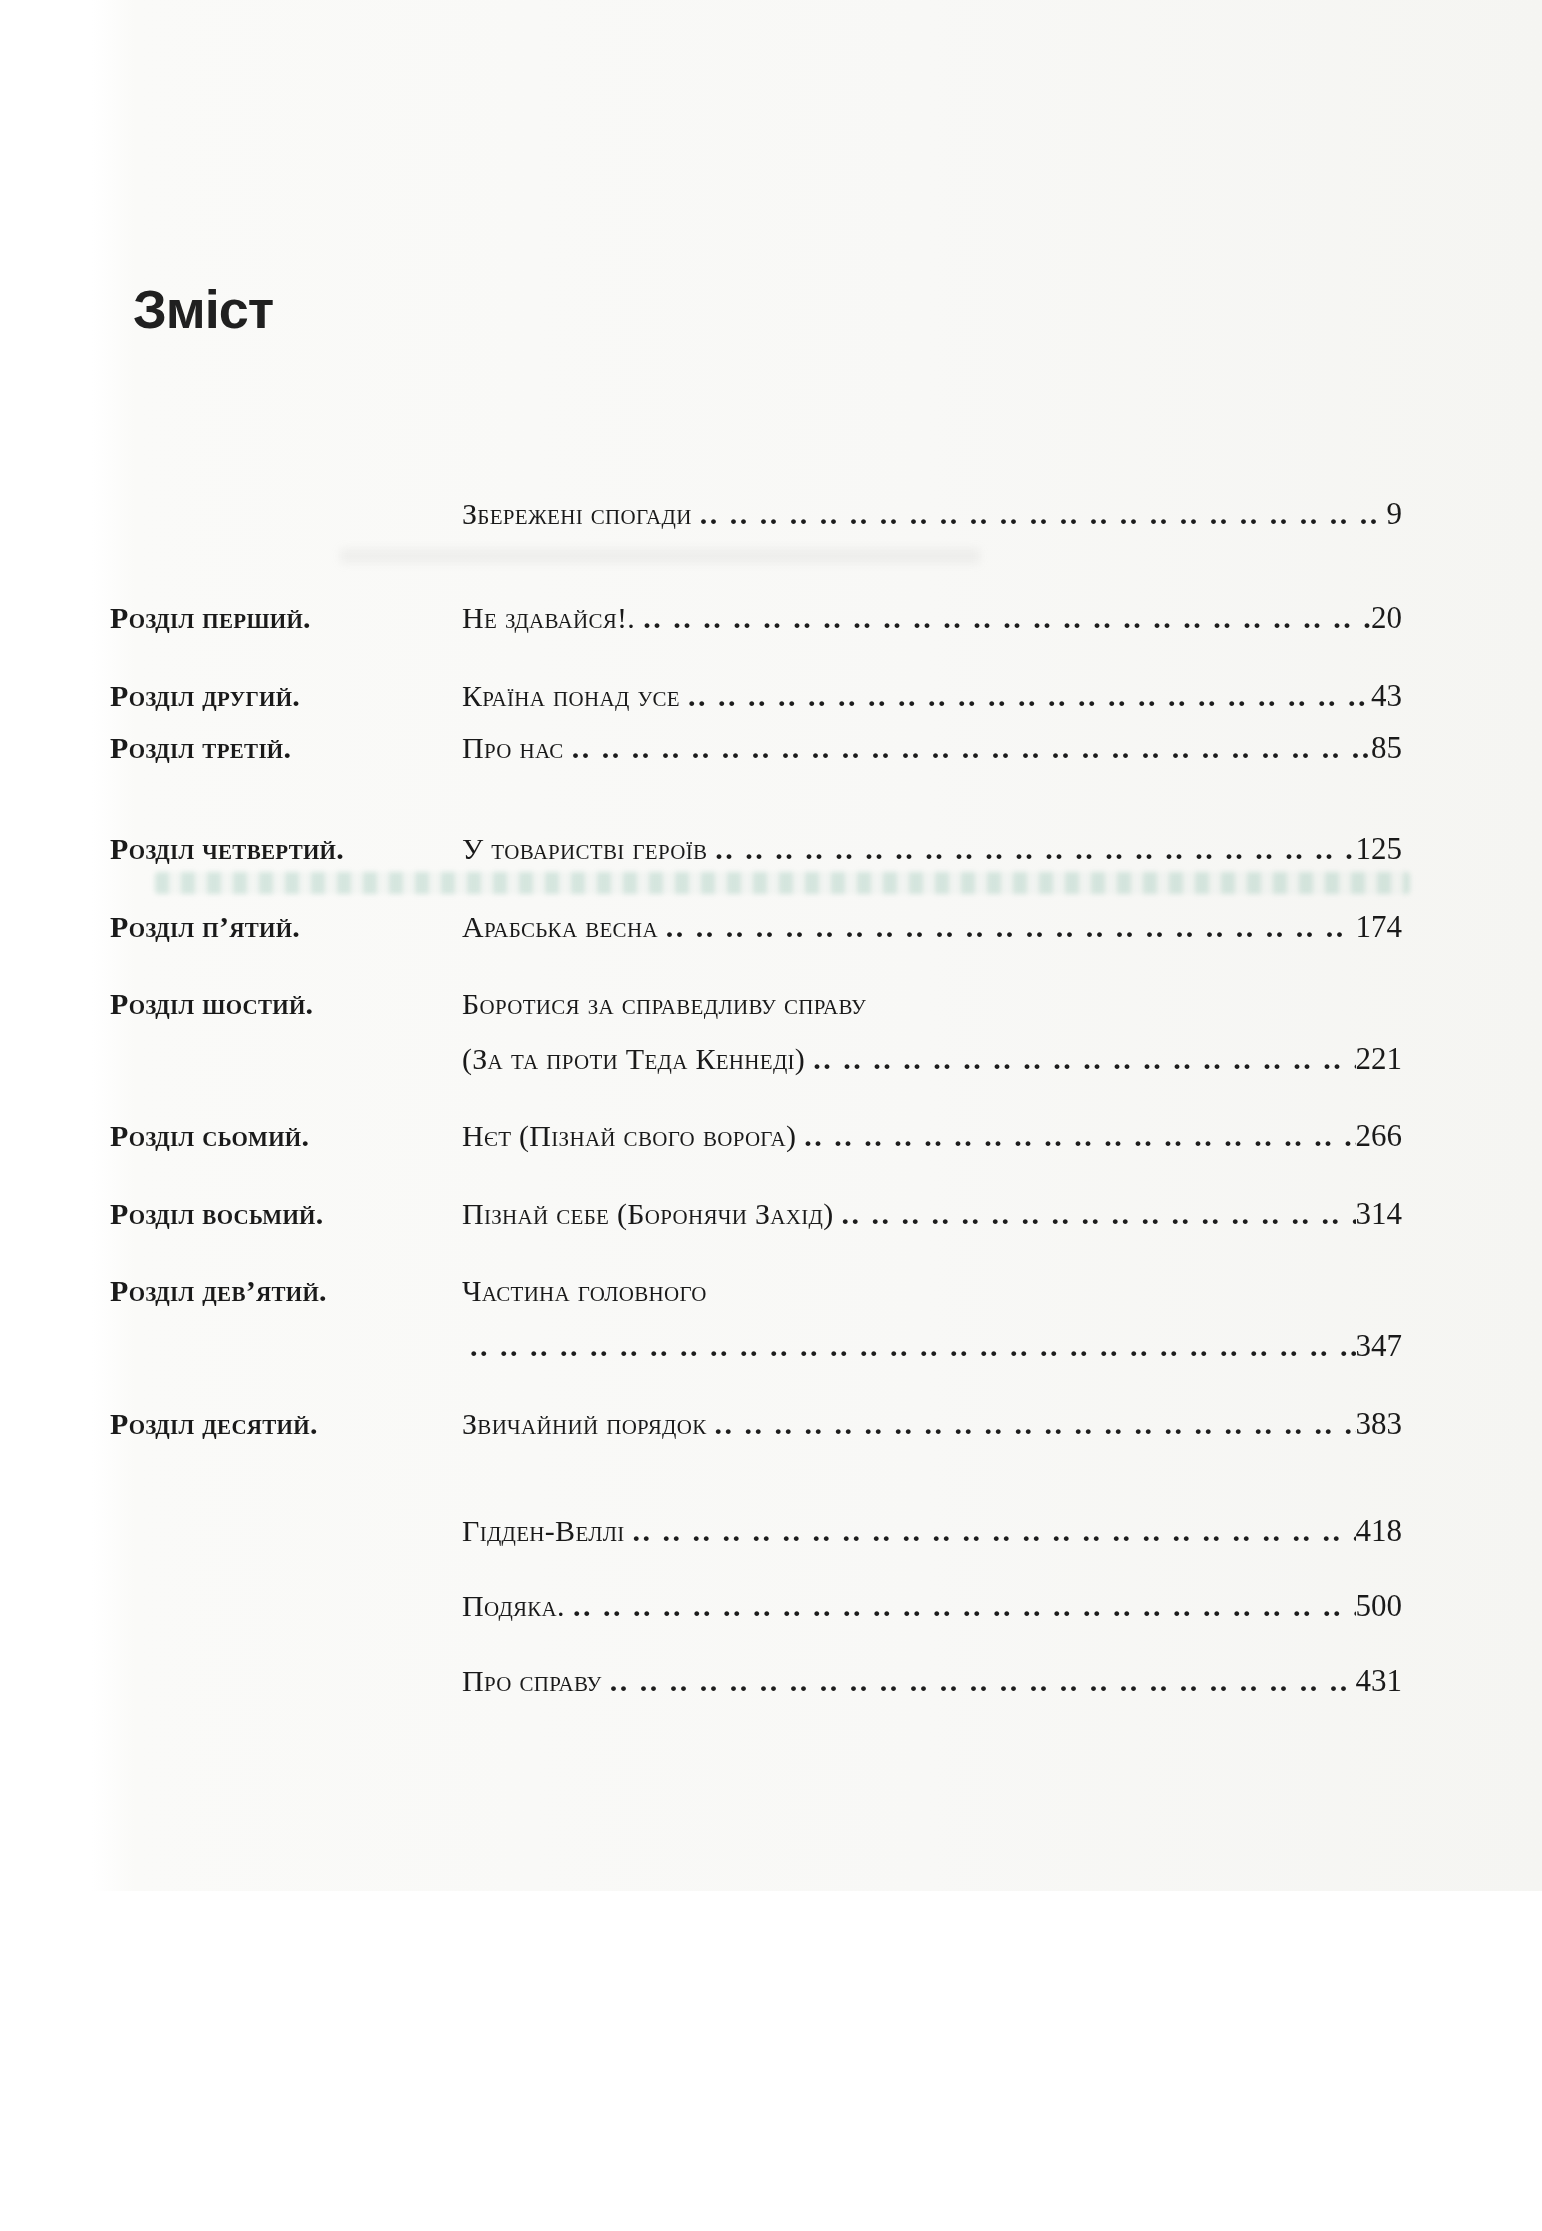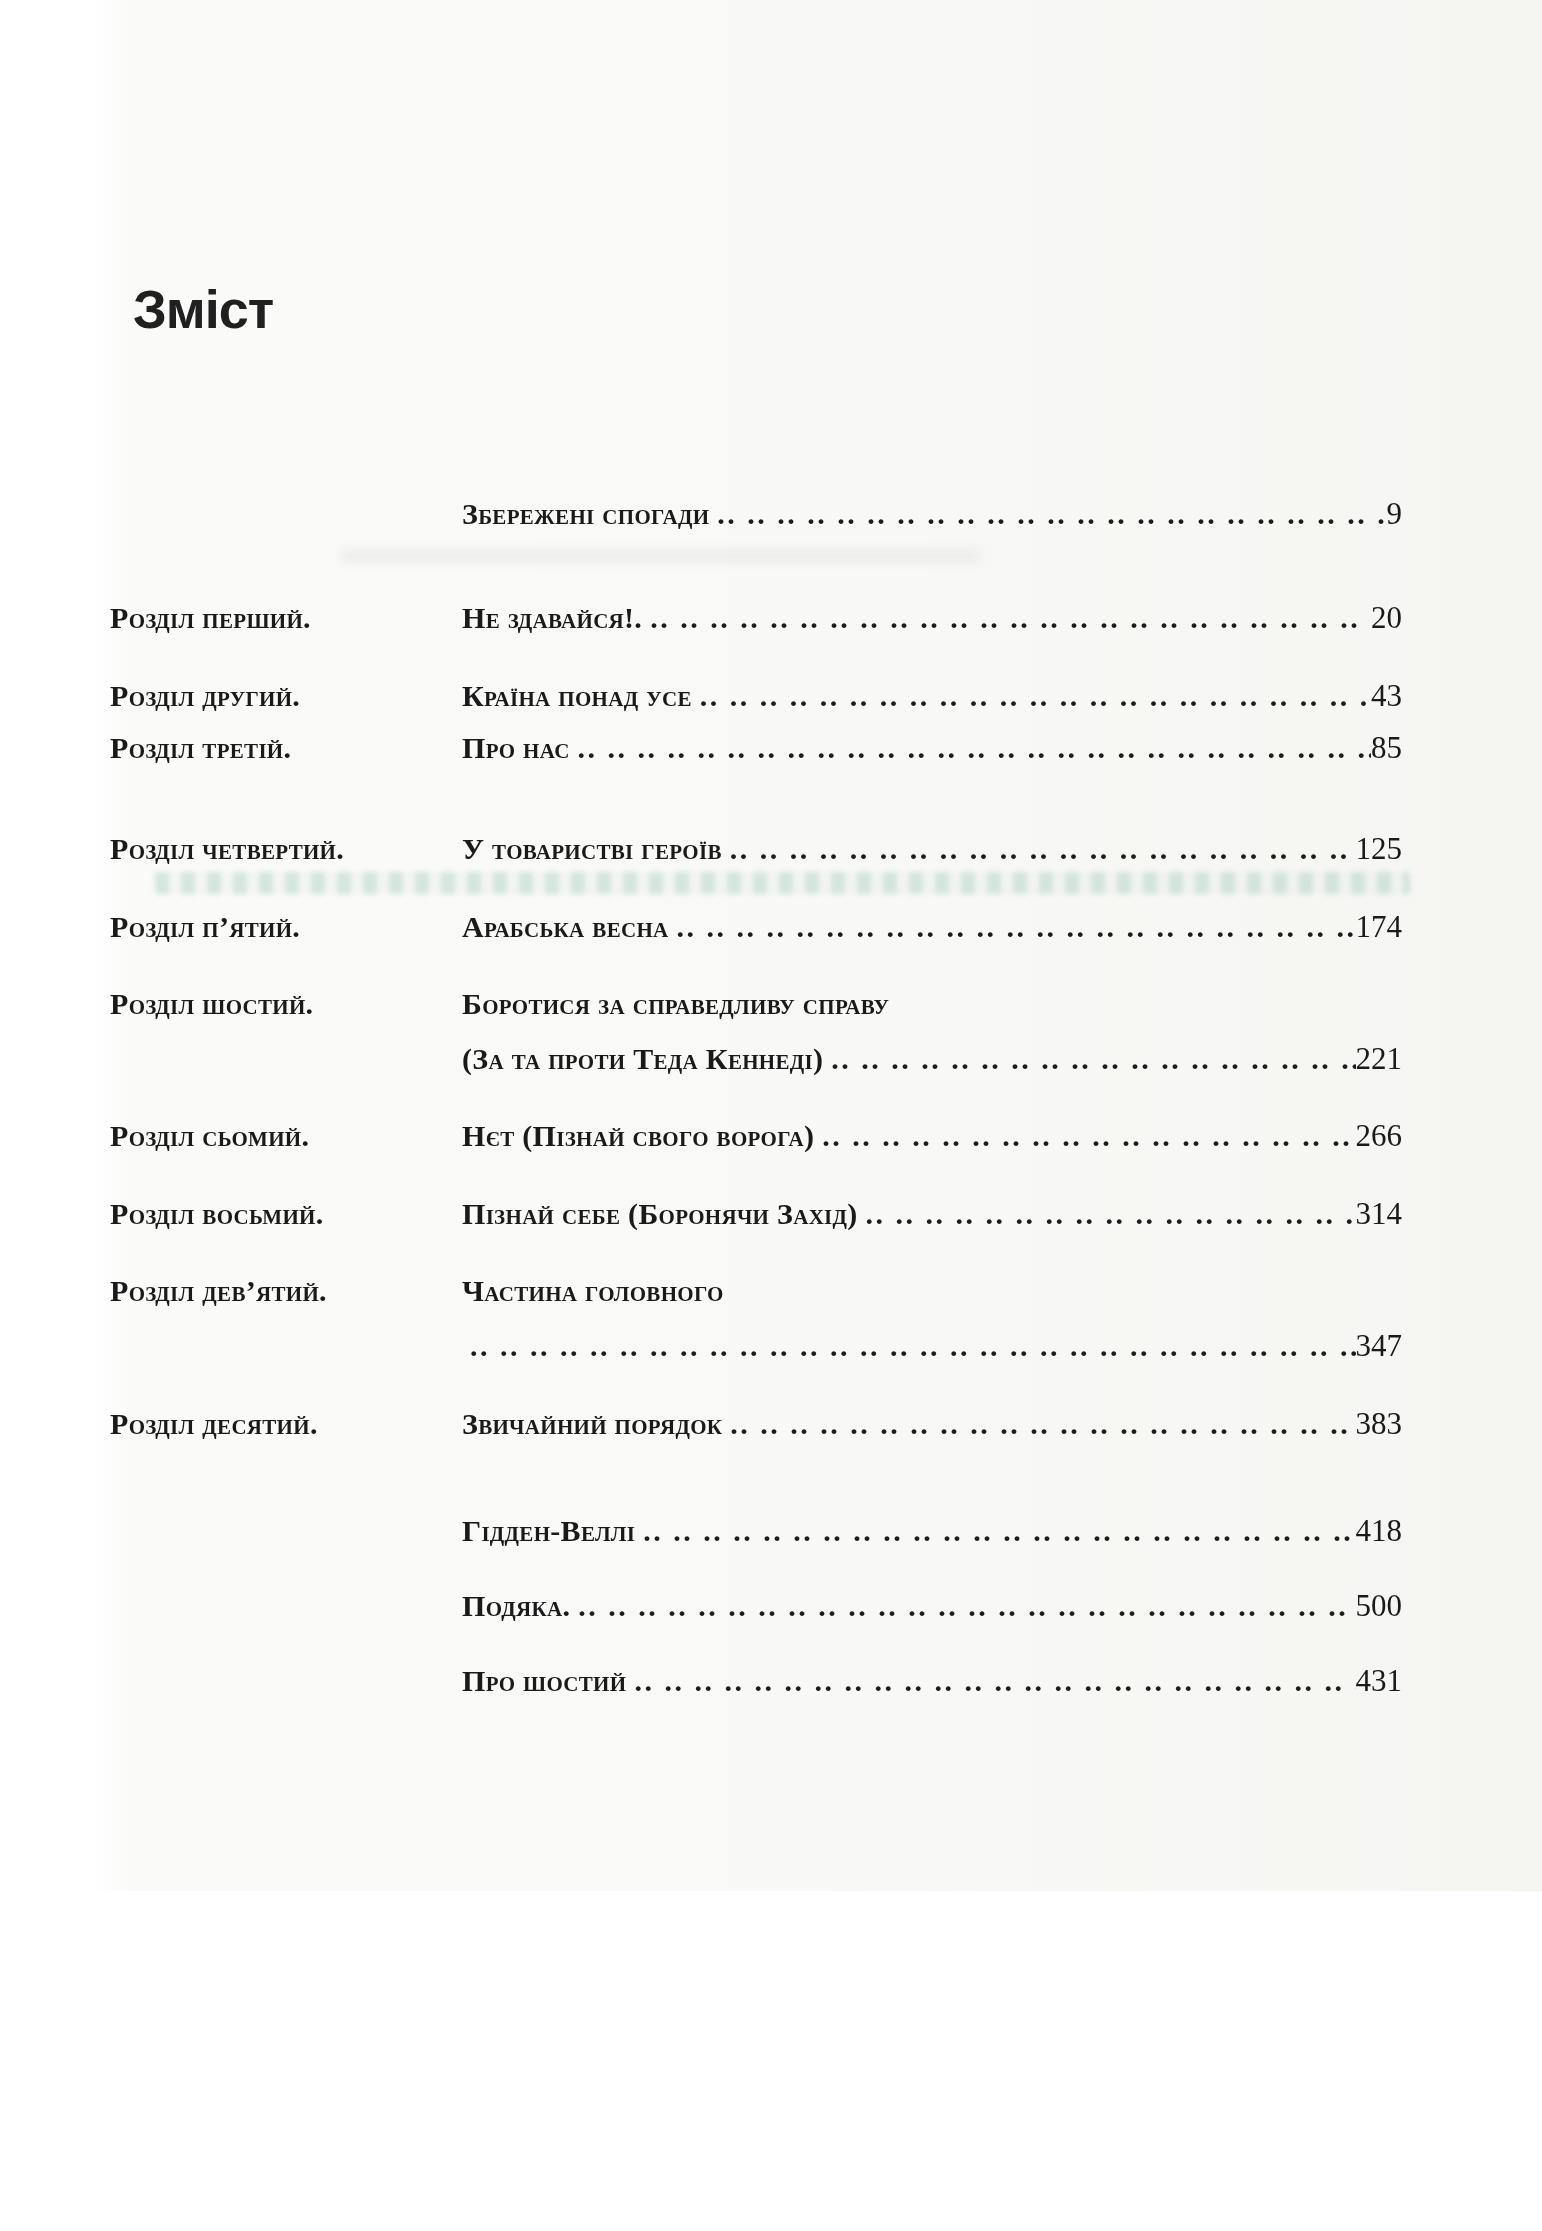--- a/index.html
+++ b/index.html
@@ -21,21 +21,21 @@
     position:absolute;left:110px;width:1292px;
     display:flex;align-items:baseline;
     font-size:30px;line-height:36px;white-space:nowrap;
   }
   .label{
     flex:0 0 338px;width:338px;padding-right:14px;
     text-align:left;font-weight:700;
     font-variant:small-caps;letter-spacing:0.3px;
   }
   .title{
-    font-weight:700;font-variant:small-caps;letter-spacing:0.3px;
+    font-weight:400;font-variant:small-caps;letter-spacing:0.3px;
   }
   .leader{
     flex:1 1 auto;overflow:hidden;white-space:nowrap;
     font-weight:700;color:#1c1c1c;padding:0 4px 0 8px;
   }
   .leader::after{
     content:".. .. .. .. .. .. .. .. .. .. .. .. .. .. .. .. .. .. .. .. .. .. .. .. .. .. .. .. .. .. .. .. .. .. .. .. .. .. .. .. .. .. .. .. .. ..";
     letter-spacing:2.5px;
   }
   .pagenum{
@@ -159,18 +159,18 @@
 
   <div class="row" style="top:1588px">
     <span class="label"></span>
     <span class="title">Подяка.</span>
     <span class="leader"></span>
     <span class="pagenum">500</span>
   </div>
 
   <div class="row" style="top:1663px">
     <span class="label"></span>
-    <span class="title">Про шостий</span>
+    <span class="title">Про справу</span>
     <span class="leader"></span>
     <span class="pagenum">431</span>
   </div>
 
 </div>
 
 </body></html>

